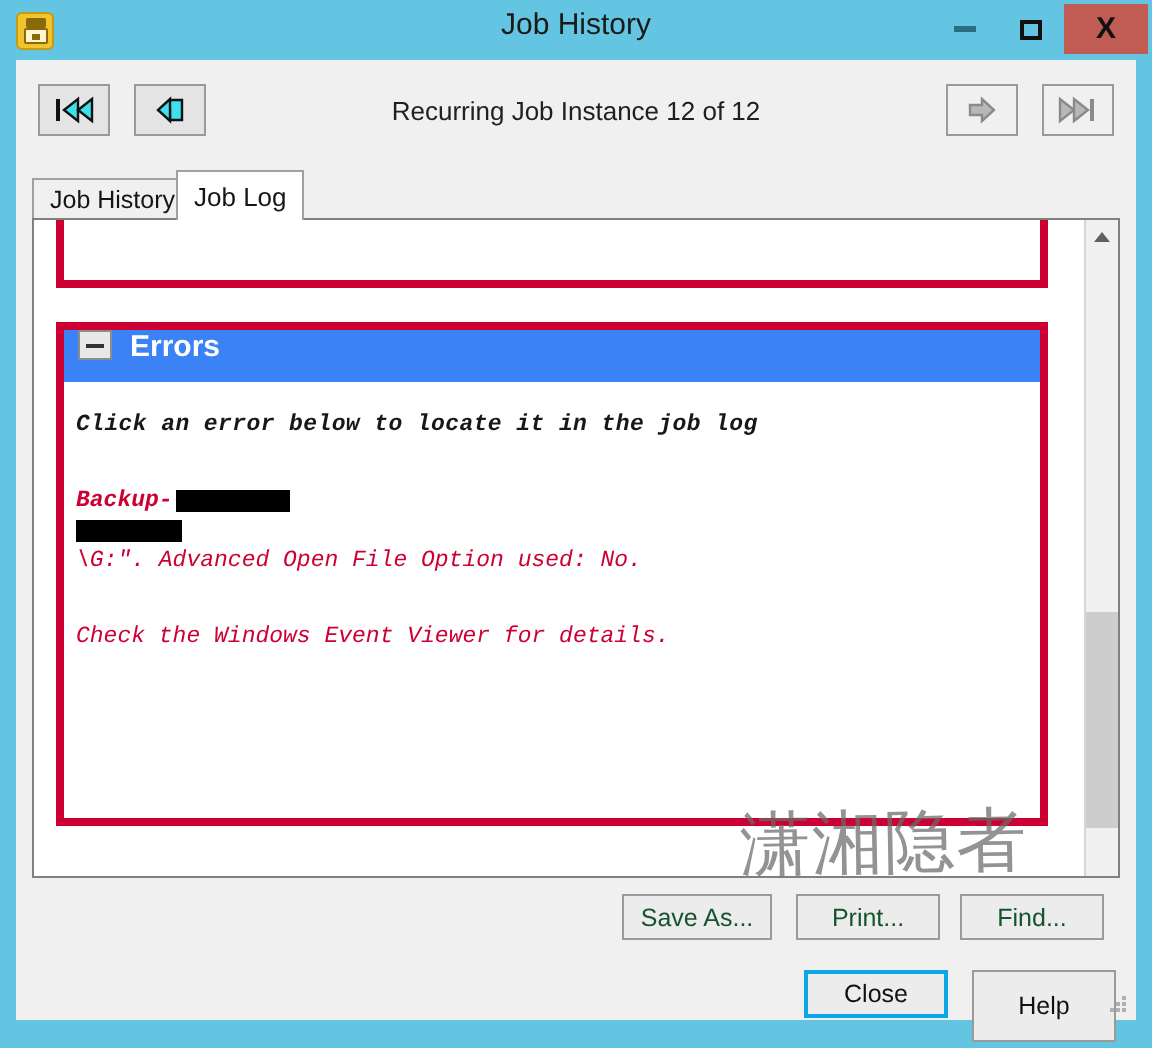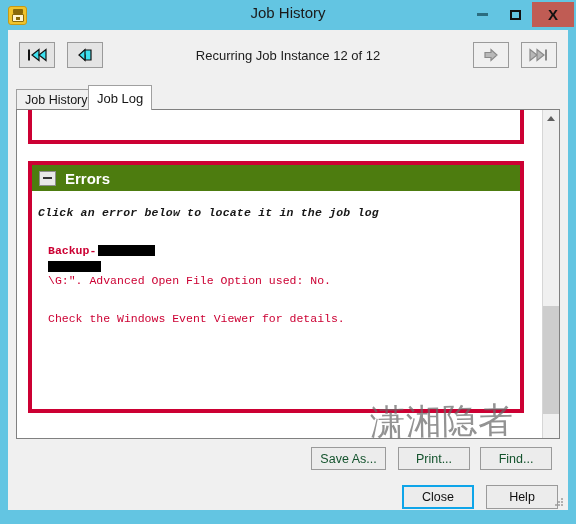--- a/index.html
+++ b/index.html
@@ -220,23 +220,22 @@
     height: 252px;
     border: 4px solid #cc0033;
     box-sizing: border-box;
     background: #ffffff;
   }
   .err-header {
     position: absolute;
     left: 0; top: 0;
     width: 488px;
     height: 26px;
-    background: #4d7c0f;
-    display: flex;
-    align-items: center;
+    background: #3b82f6;
+    display: flex;
   }
   .err-collapse {
     margin-left: 7px;
     width: 17px;
     height: 15px;
     background: #e8e8e8;
     border: 1px solid #8d8d8d;
     box-sizing: border-box;
     display: flex;
     align-items: center;
@@ -268,22 +267,23 @@
   }
   .hint-line {
     font-style: italic;
     color: #181818;
     font-weight: bold;
     letter-spacing: 0.2px;
     margin-left: 6px;
   }
   .err-group {
     margin-top: 23px;
-    margin-left: 16px;
+    margin-left: 6px;
     color: #cc0033;
+    font-style: italic;
   }
   .err-name {
     font-weight: bold;
     display: flex;
     align-items: center;
   }
   .redact {
     display: inline-block;
     background: #000000;
     height: 11px;
@@ -385,21 +385,21 @@
     box-sizing: border-box;
     font-size: 12.5px;
     color: #101010;
     font-family: "Liberation Sans", sans-serif;
     cursor: default;
     padding: 0;
   }
   .btn-help {
     position: absolute;
     left: 478px; top: 15px;
-    width: 72px; height: 24px;
+    width: 72px; height: 36px;
     background: #ececec;
     border: 1px solid #9a9a9a;
     box-sizing: border-box;
     font-size: 12.5px;
     color: #101010;
     font-family: "Liberation Sans", sans-serif;
     cursor: default;
     padding: 0;
   }
   .grip {

